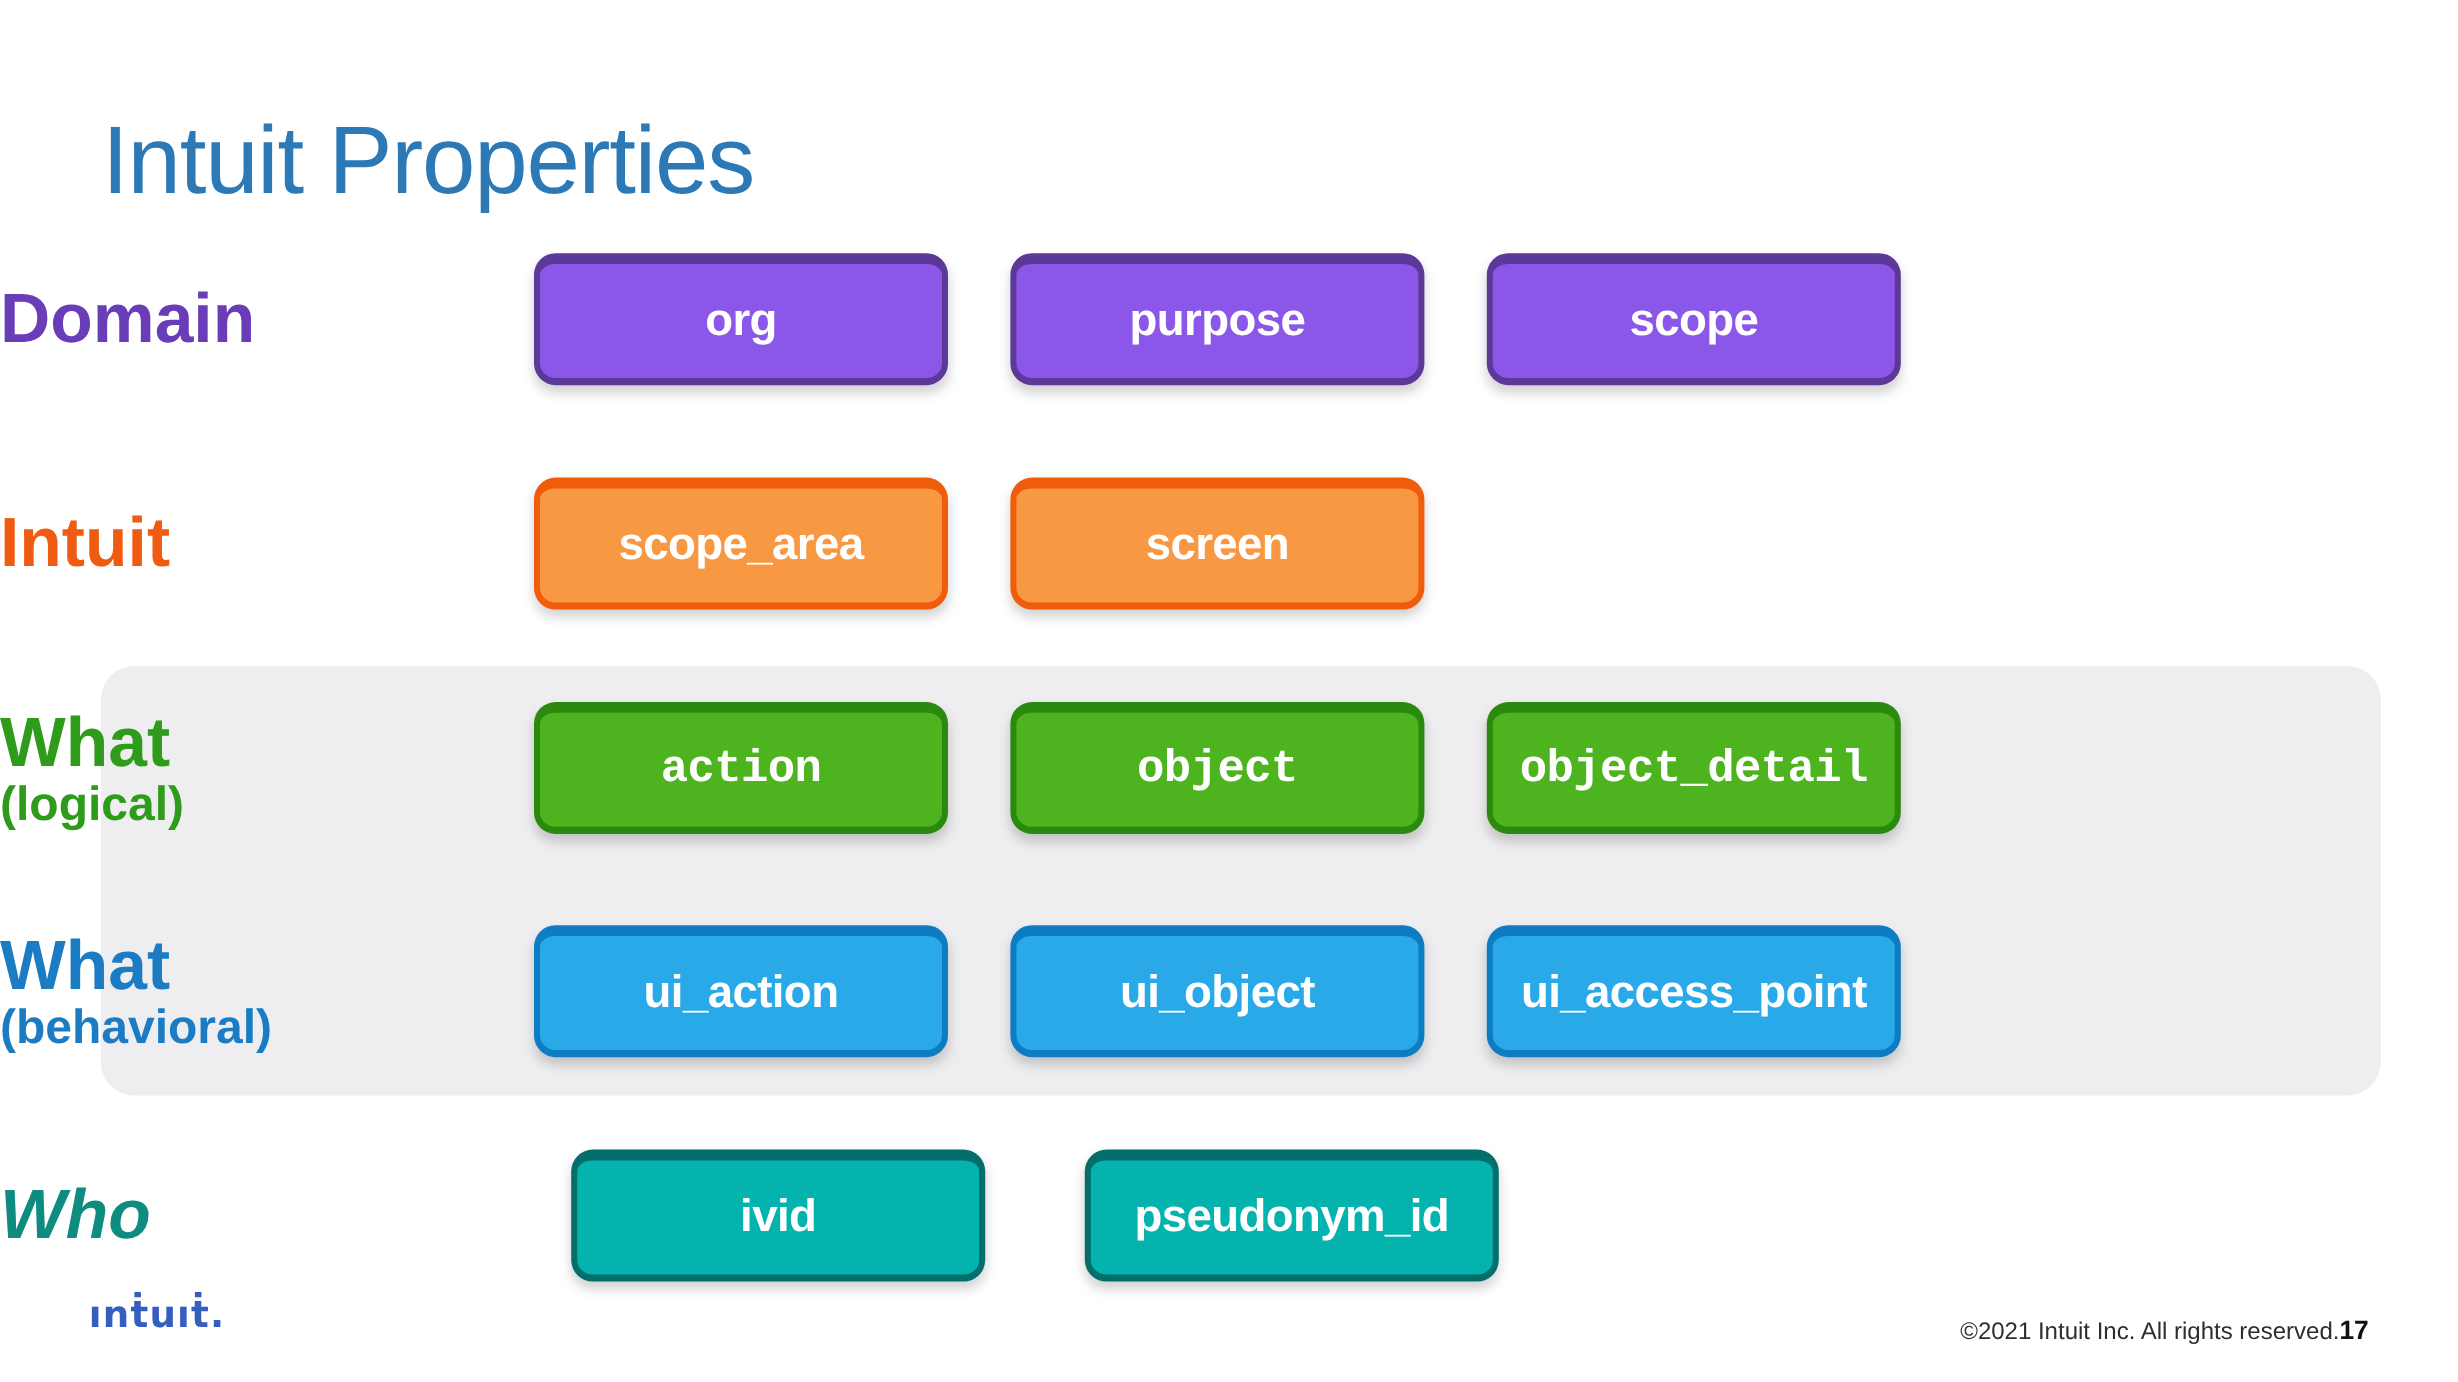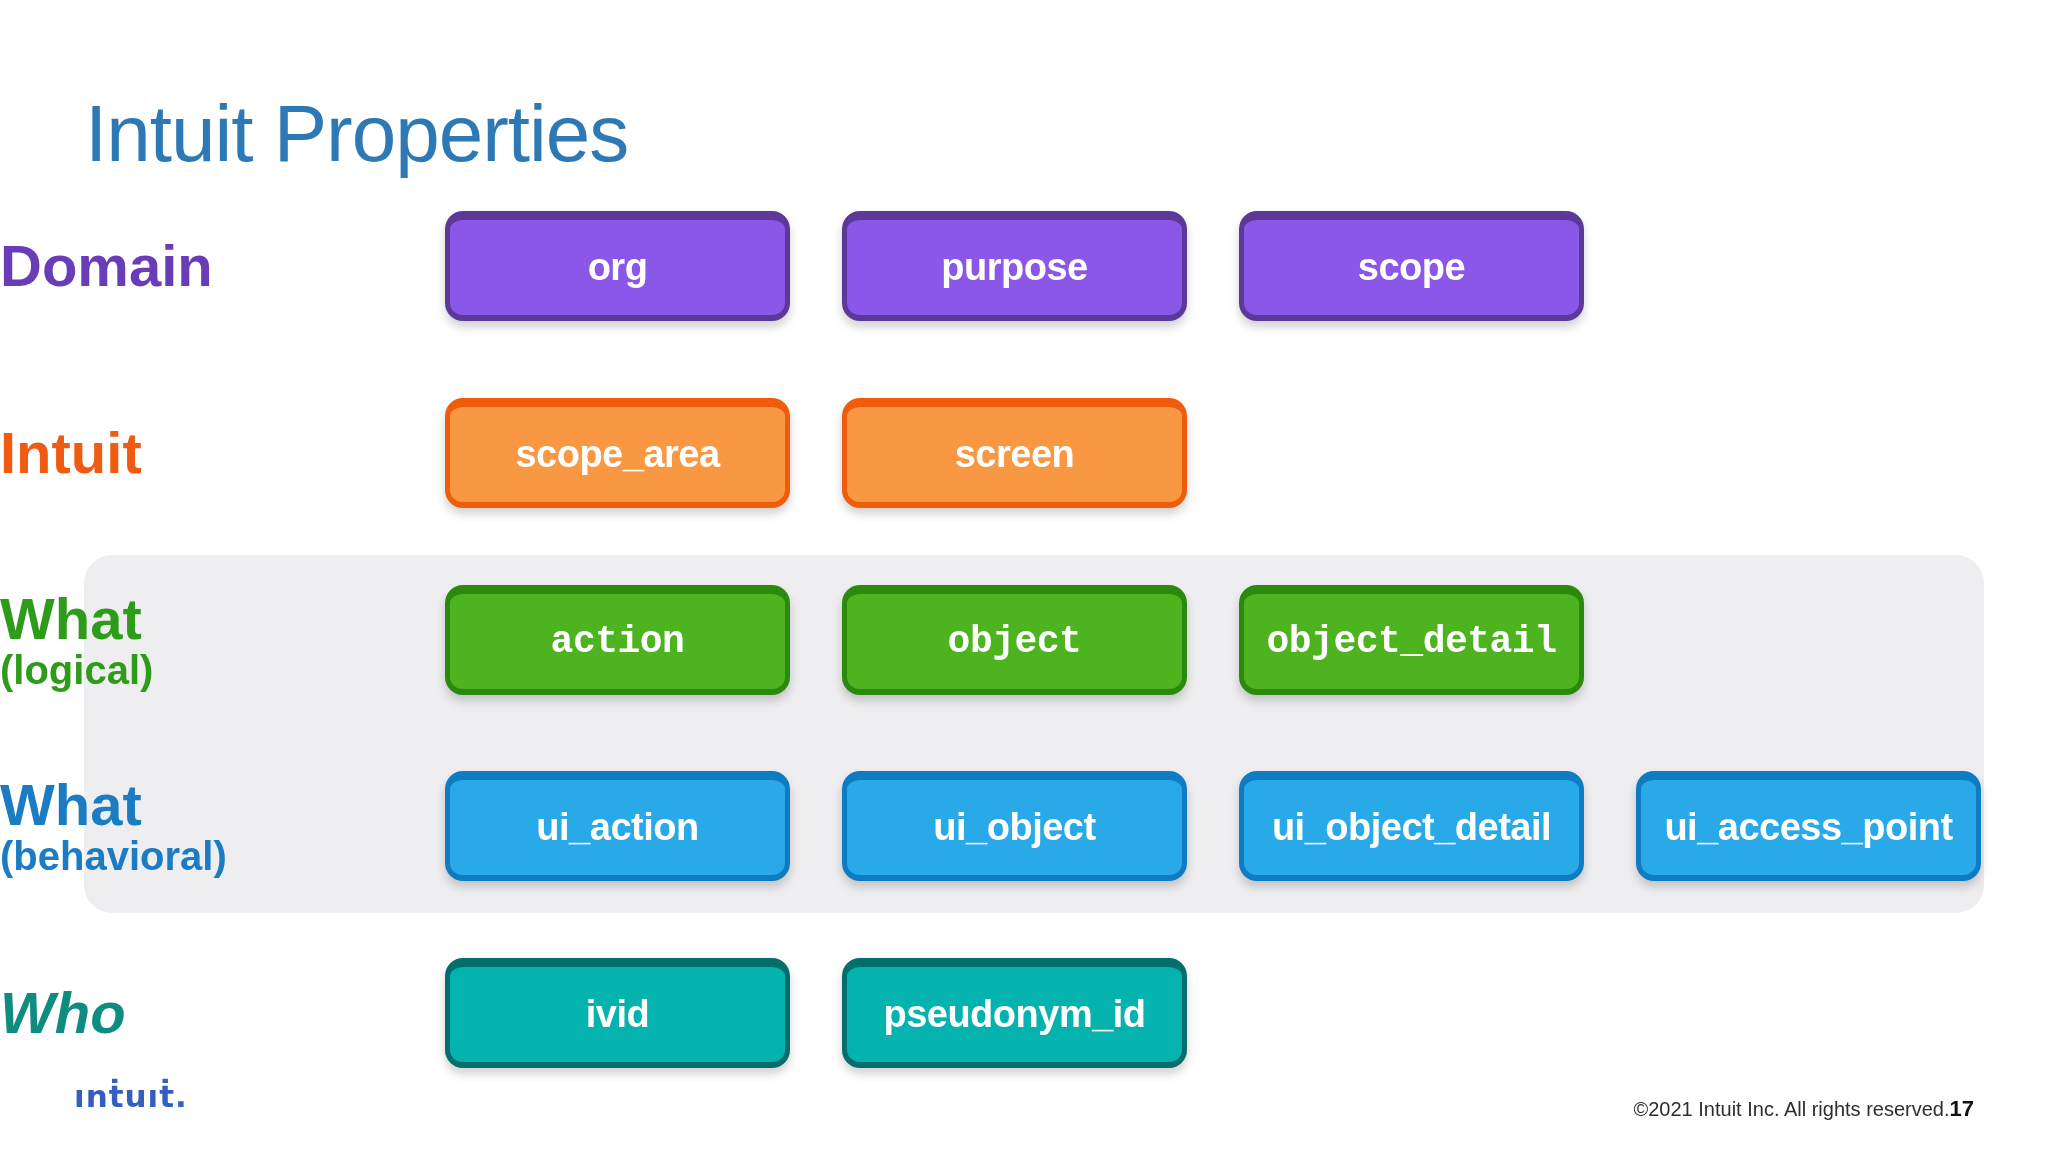--- a/index.html
+++ b/index.html
@@ -83,21 +83,21 @@
   .c-orange .label-main, .c-orange .label-sub { color: var(--orange-label, #F05B12); }
   .c-orange .pill { background: var(--orange-fill, #F99843); border-color: var(--orange-border, #EE5C0C); }
 
   .c-green .label-main, .c-green .label-sub { color: var(--green-label, #2F9B1B); }
   .c-green .pill { background: var(--green-fill, #4DB31E); border-color: var(--green-border, #2B8A0E); font-family: Liberation Mono, monospace; }
 
   .c-blue .label-main, .c-blue .label-sub { color: var(--blue-label, #1B7CC4); }
   .c-blue .pill { background: var(--blue-fill, #29A9E8); border-color: var(--blue-border, #0E7CC2); }
 
   .c-teal .label-main, .c-teal .label-sub { color: var(--teal-label, #0F8C80); font-style: italic; }
-  .c-teal .pill { background: var(--teal-fill, #04B2AE); border-color: var(--teal-border, #046E6C); }
+  .c-teal .pill { background: var(--teal-fill, #04B2AE); border-color: var(--teal-border, #046E6C); margin-left: 31px; }
 
   .logo {
     position: absolute;
     left: 74px;
     top: 1078px;
     font-family: "DejaVu Sans", sans-serif;
     font-size: 31px;
     font-weight: bold;
     letter-spacing: 1px;
     color: var(--logo, #365EBF);
@@ -161,21 +161,20 @@
 </div>
 
 <div class="row row-4 c-blue">
   <div class="row-label">
     <div class="label-main">What</div>
     <div class="label-sub">(behavioral)</div>
   </div>
   <div class="pills">
     <div class="pill">ui_action</div>
     <div class="pill">ui_object</div>
-    <div class="pill">ui_object_detail</div>
     <div class="pill">ui_access_point</div>
   </div>
 </div>
 
 <div class="row row-5 c-teal">
   <div class="row-label">
     <div class="label-main">Who</div>
   </div>
   <div class="pills">
     <div class="pill">ivid</div>

